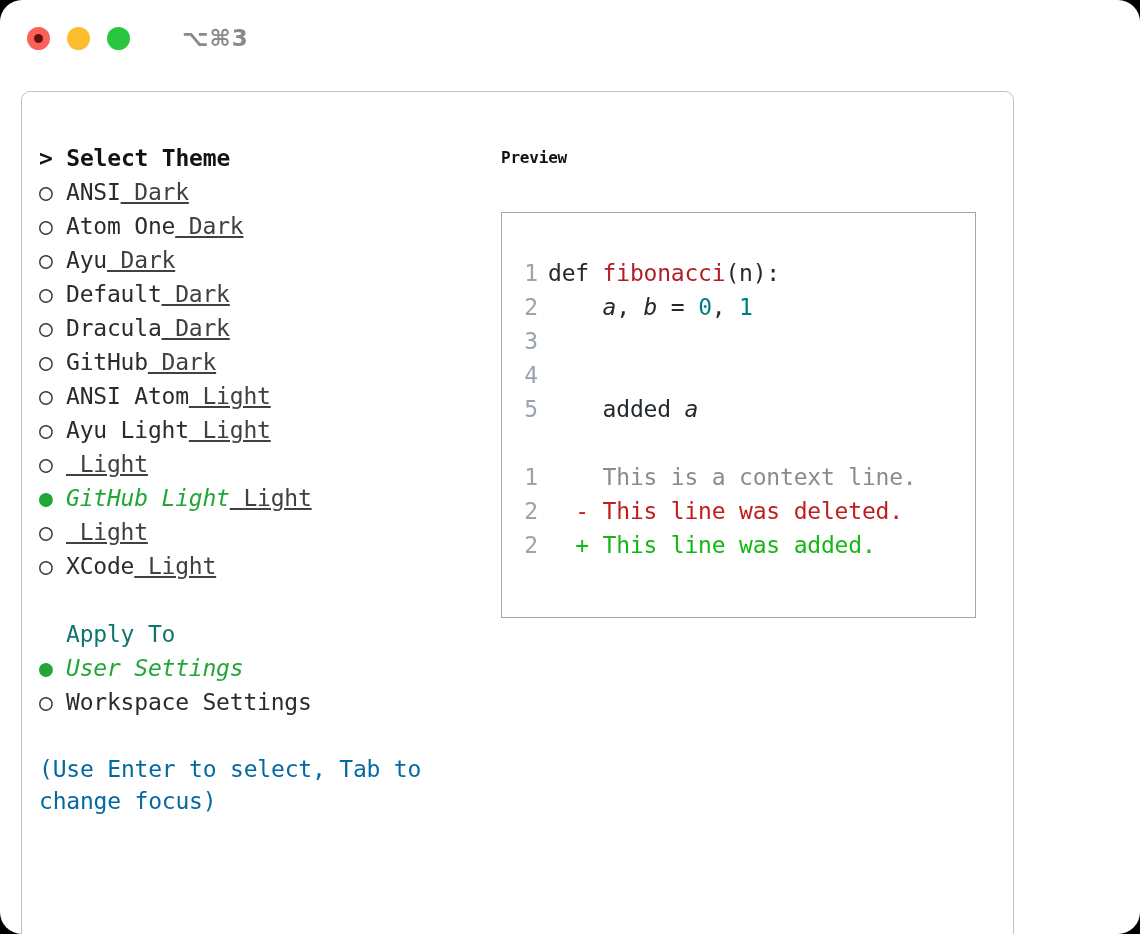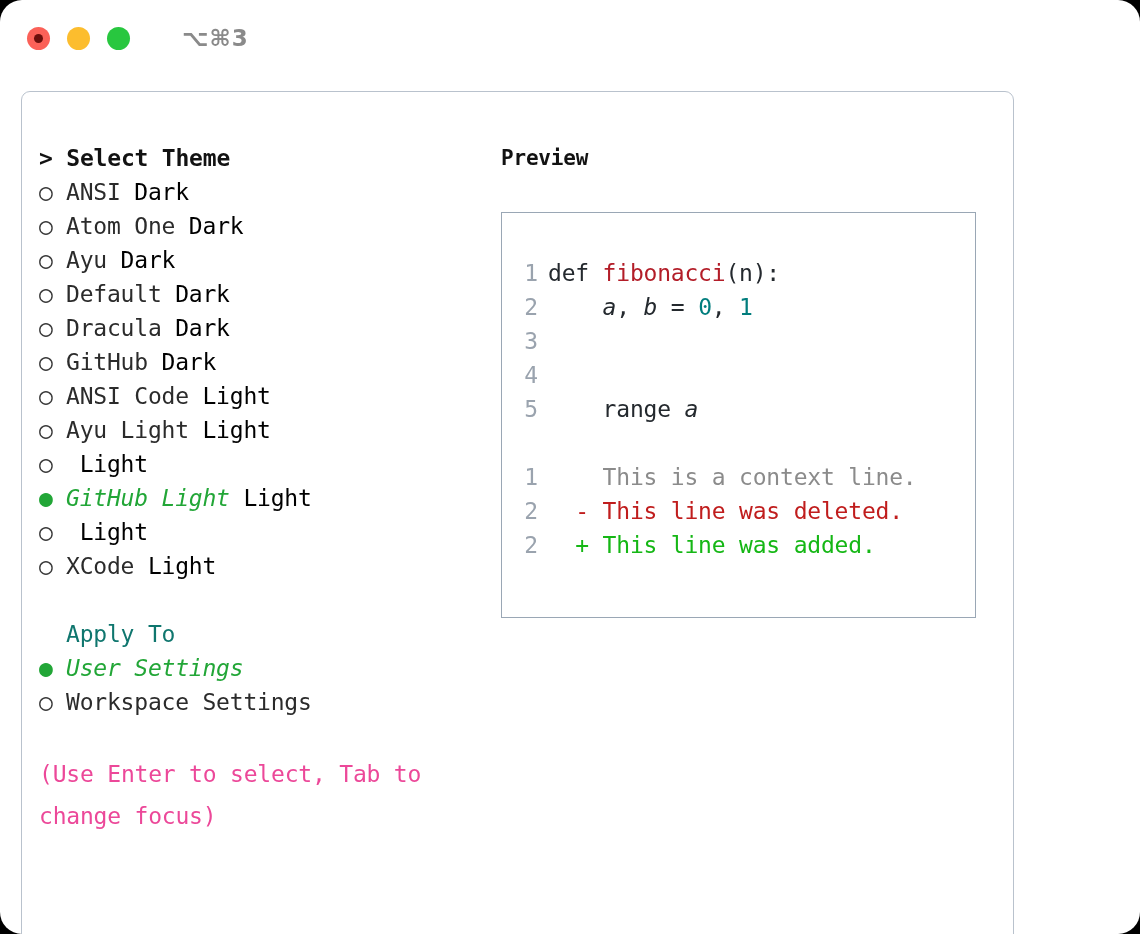--- a/index.html
+++ b/index.html
@@ -126,44 +126,44 @@
   }
   .bullet {
     display: inline-block;
     width: 27px;
     flex: none;
     color: #3b3b3b;
   }
   .bullet.sel { color: #22a637; }
   .opt-label  { color: #2b2b2b; }
   .opt-label.sel { color: #22a637; font-style: italic; }
-  .opt-kind   { color: #000000; }
+  .opt-kind   { color: #404040; text-decoration: underline; }
 
   .spacer-sm { height: 34px; }
 
   .apply-title {
     font-size: 23px;
     color: #0f766e;
     line-height: 34px;
     white-space: pre;
     padding-left: 27px;
     letter-spacing: -0.2px;
   }
 
   .hint {
-    color: #ec4899;
-    font-size: 23px;
-    line-height: 42px;
+    color: #0369a1;
+    font-size: 23px;
+    line-height: 32px;
     width: 410px;
     letter-spacing: -0.2px;
   }
 
   
   .preview-title {
-    font-size: 21px;
+    font-size: 16px;
     font-weight: 700;
     color: #121212;
     line-height: 34px;
     margin-left: 0px;
     white-space: pre;
     letter-spacing: -0.2px;
   }
 
   .preview-box {
     margin-top: 37px;
@@ -223,21 +223,21 @@
 
         <div class="section-title">&gt; Select Theme</div>
 
         <div id="theme-list">
             <div class="opt-row"><span class="bullet">○</span><span class="opt-label">ANSI</span><span class="opt-kind"> Dark</span></div>
             <div class="opt-row"><span class="bullet">○</span><span class="opt-label">Atom One</span><span class="opt-kind"> Dark</span></div>
             <div class="opt-row"><span class="bullet">○</span><span class="opt-label">Ayu</span><span class="opt-kind"> Dark</span></div>
             <div class="opt-row"><span class="bullet">○</span><span class="opt-label">Default</span><span class="opt-kind"> Dark</span></div>
             <div class="opt-row"><span class="bullet">○</span><span class="opt-label">Dracula</span><span class="opt-kind"> Dark</span></div>
             <div class="opt-row"><span class="bullet">○</span><span class="opt-label">GitHub</span><span class="opt-kind"> Dark</span></div>
-            <div class="opt-row"><span class="bullet">○</span><span class="opt-label">ANSI Code</span><span class="opt-kind"> Light</span></div>
+            <div class="opt-row"><span class="bullet">○</span><span class="opt-label">ANSI Atom</span><span class="opt-kind"> Light</span></div>
             <div class="opt-row"><span class="bullet">○</span><span class="opt-label">Ayu Light</span><span class="opt-kind"> Light</span></div>
             <div class="opt-row"><span class="bullet">○</span><span class="opt-kind"> Light</span></div>
             <div class="opt-row"><span class="bullet sel">●</span><span class="opt-label sel">GitHub Light</span><span class="opt-kind"> Light</span></div>
             <div class="opt-row"><span class="bullet">○</span><span class="opt-kind"> Light</span></div>
             <div class="opt-row"><span class="bullet">○</span><span class="opt-label">XCode</span><span class="opt-kind"> Light</span></div>
           </div>
 
         <div class="spacer-sm"></div>
 
         <div class="apply-title">Apply To</div>
@@ -254,21 +254,21 @@
 
       <div class="right-col">
         <div class="preview-title">Preview</div>
 
         <div class="preview-box">
           <div id="code-sample">
               <div class="code-line"><span class="lineno">1</span><span class="code-body"><span>def </span><span class="tok-fn">fibonacci</span><span>(n):</span></span></div>
               <div class="code-line"><span class="lineno">2</span><span class="code-body"><span>    </span><span class="tok-var">a</span><span>, </span><span class="tok-var">b</span><span> = </span><span class="tok-num">0</span><span>, </span><span class="tok-num">1</span></span></div>
               <div class="code-line"><span class="lineno">3</span></div>
               <div class="code-line"><span class="lineno">4</span></div>
-              <div class="code-line"><span class="lineno">5</span><span class="code-body"><span>    range </span><span class="tok-var">a</span></span></div>
+              <div class="code-line"><span class="lineno">5</span><span class="code-body"><span>    added </span><span class="tok-var">a</span></span></div>
             </div>
           <div class="diff-gap"></div>
           <div id="diff-sample">
               <div class="code-line"><span class="lineno">1</span><span class="diff-ctx">    </span><span class="diff-ctx">This is a context line.</span></div>
               <div class="code-line"><span class="lineno">2</span><span class="diff-del">  - </span><span class="diff-del">This line was deleted.</span></div>
               <div class="code-line"><span class="lineno">2</span><span class="diff-add">  + </span><span class="diff-add">This line was added.</span></div>
             </div>
         </div>
       </div>
 

